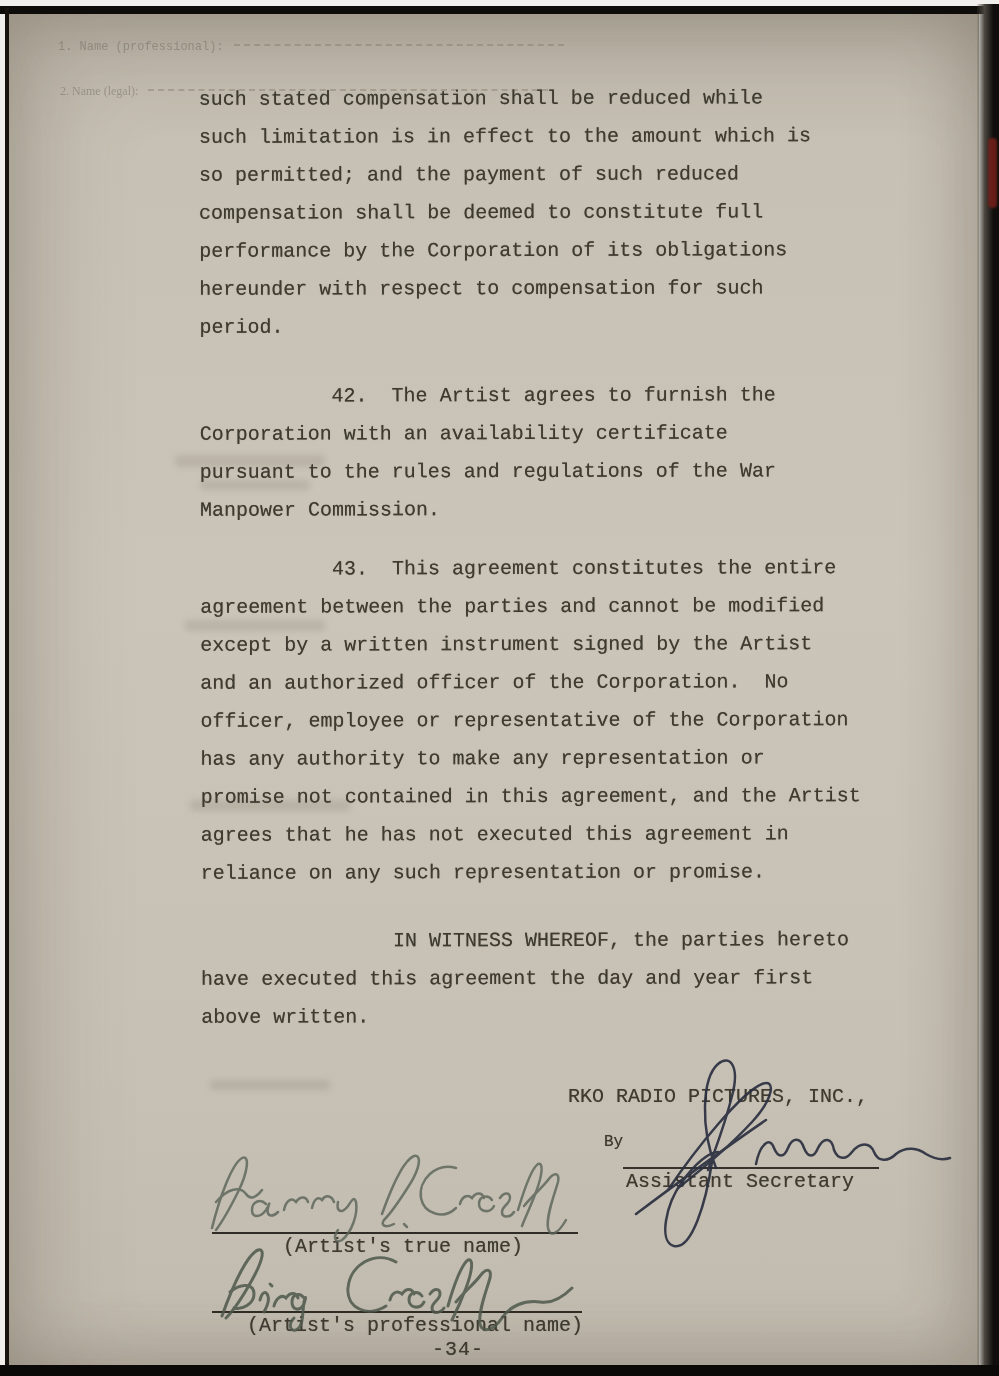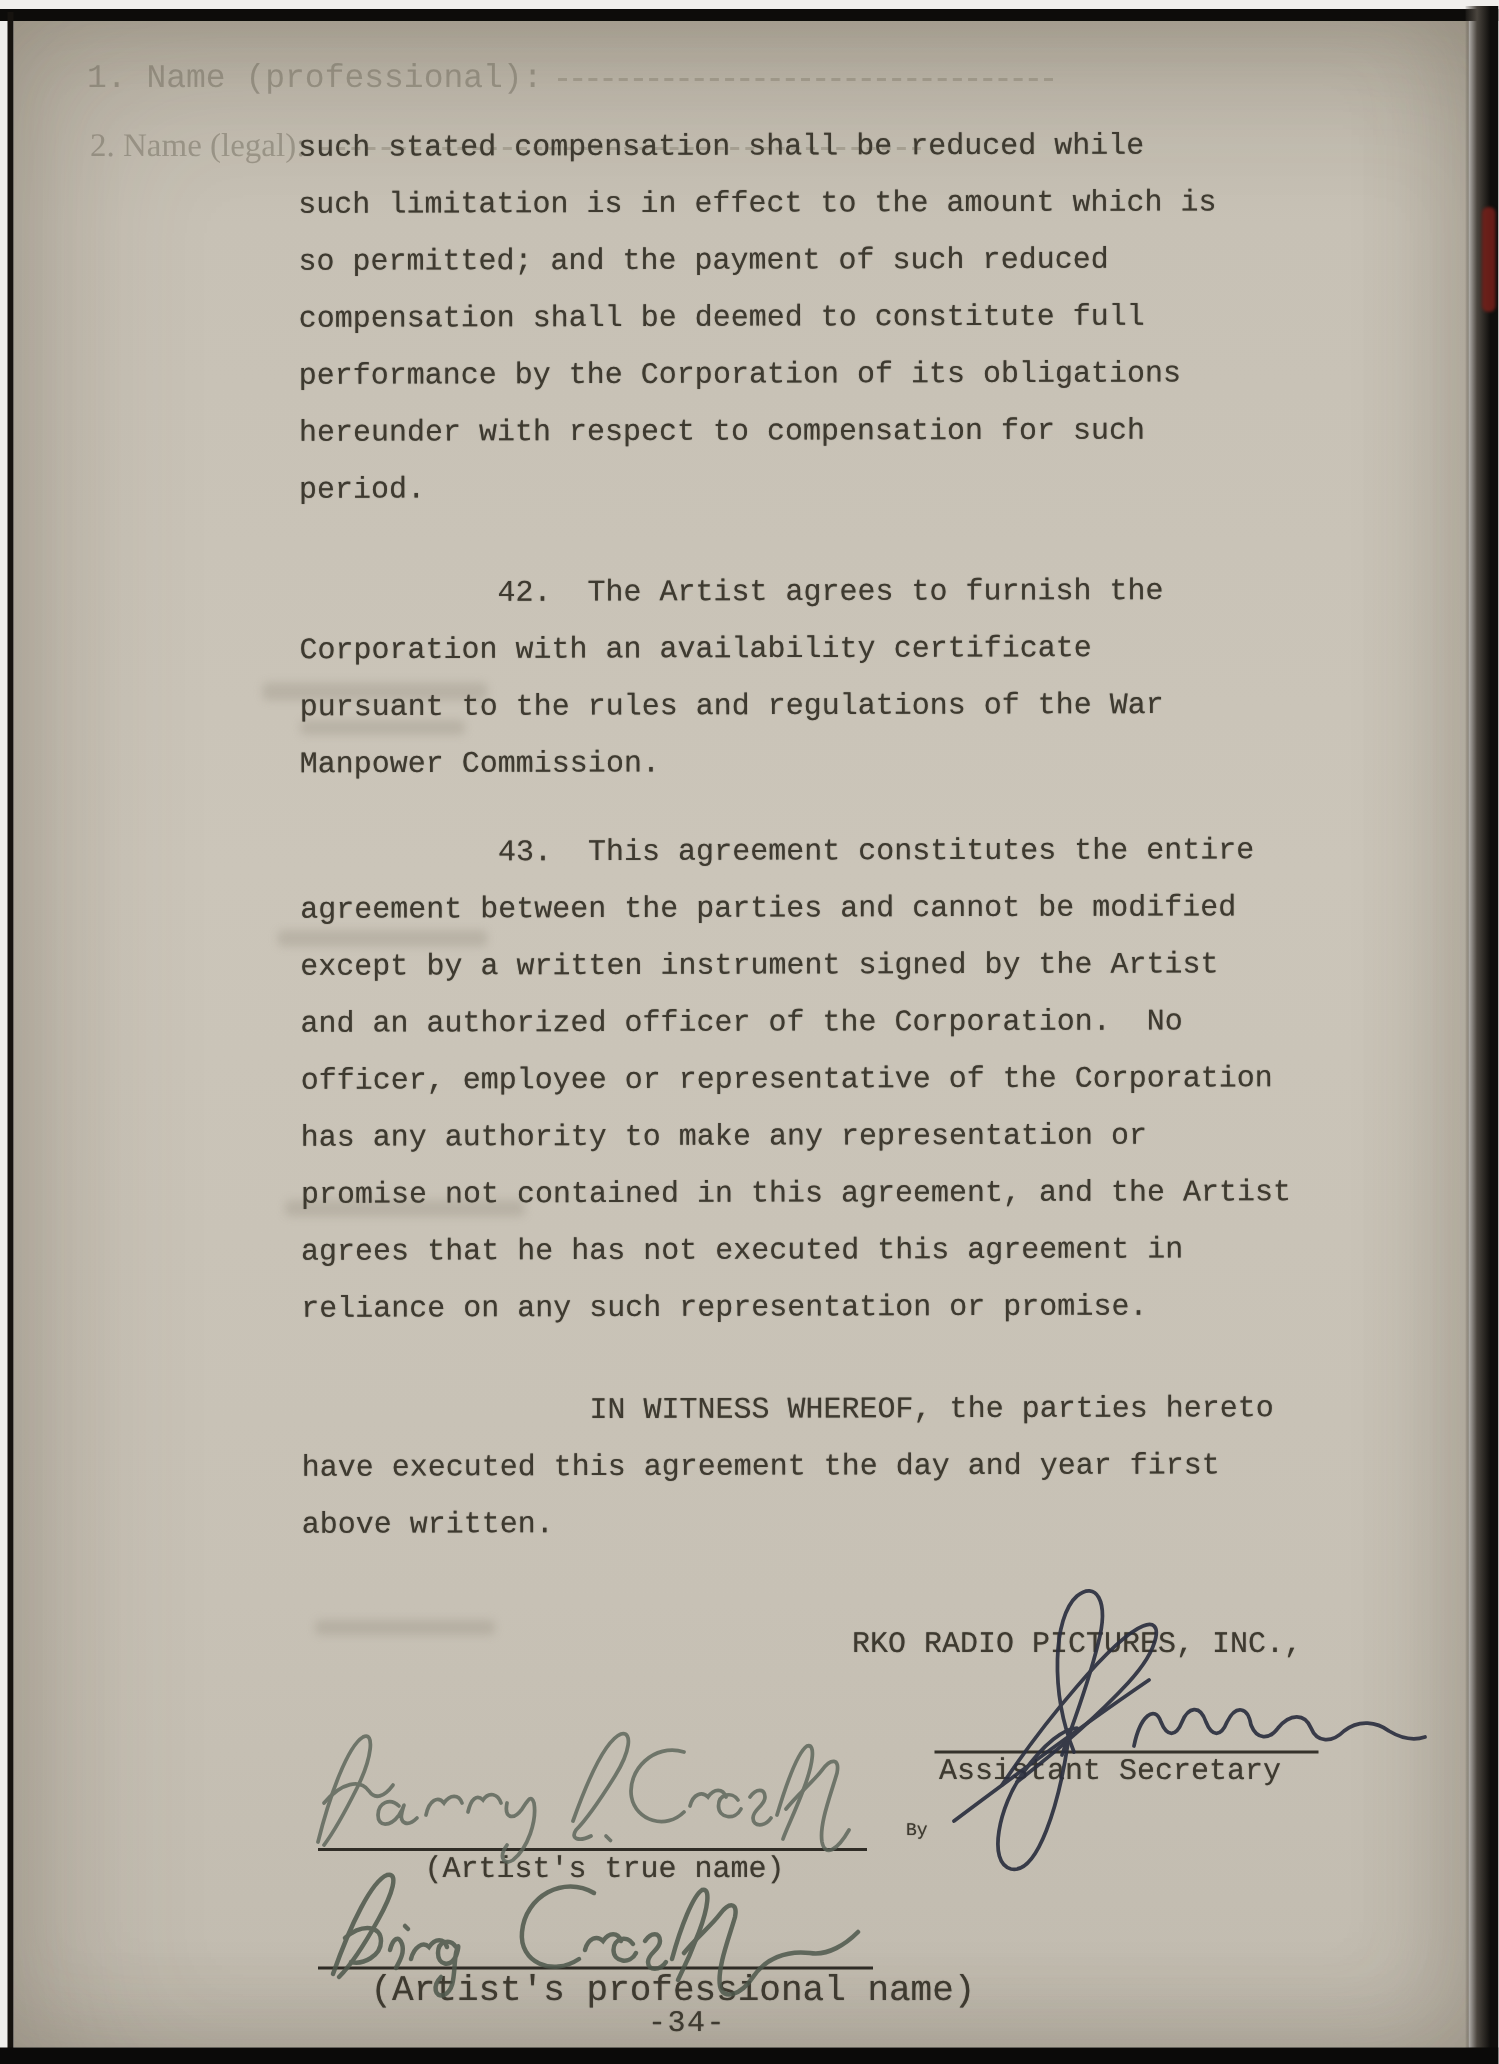--- a/index.html
+++ b/index.html
@@ -16,43 +16,43 @@
   .edge-bottom{position:absolute;left:0;bottom:0;width:999px;height:11px;background:#0b0a09;}
   .red-streak{position:absolute;right:2px;top:138px;width:9px;height:70px;
     background:rgba(118,32,26,.85);border-radius:4px;filter:blur(1px);}
   
   .paper{
     position:absolute;left:9px;top:13px;width:970px;height:1352px;
     background:linear-gradient(180deg,#bdb7aa 0%,#c7c1b5 10%,#cbc5b9 42%,#c7c1b5 78%,#c1bbaf 100%);
     box-shadow:inset 0 0 70px rgba(92,82,62,.22), inset 45px 35px 90px rgba(84,74,56,.14), inset -25px -10px 60px rgba(84,74,56,.12);
   }
   
-  .ghost{position:absolute;font-size:22px;color:rgba(98,92,78,.42);filter:blur(.5px);white-space:pre;}
+  .ghost{position:absolute;font-size:12px;color:rgba(98,92,78,.42);filter:blur(.5px);white-space:pre;}
   .ghost-rule{display:inline-block;vertical-align:4px;margin-left:10px;height:1px;
     border-bottom:2px dashed rgba(120,113,98,.38);}
   .smudge{position:absolute;background:rgba(140,133,118,.28);filter:blur(3px);border-radius:4px;}
   
   .typed{color:#3e3a30;text-shadow:0 0 .7px rgba(62,58,48,.65);}
   .body-text{position:absolute;left:200px;top:80px;font-size:20px;line-height:38px;
     transform:rotate(-.15deg);}
   .line{white-space:pre;}
   .para{margin:0;}
   .para:nth-child(2){margin-top:31px;}
   .para:nth-child(3){margin-top:21px;}
   .para:nth-child(4){margin-top:30px;}
   
   .company-line{position:absolute;left:568px;top:1085px;font-size:20px;white-space:pre;}
-  .by-row{position:absolute;left:604px;top:1213px;font-size:12px;white-space:pre;}
+  .by-row{position:absolute;left:604px;top:1133px;font-size:16px;white-space:pre;}
   .by-rule{position:absolute;left:623px;top:1167px;width:256px;height:2px;background:#35322b;}
   .officer-title{position:absolute;left:626px;top:1170px;font-size:20px;white-space:pre;}
   
   .sig-rule-1{position:absolute;left:212px;top:1232px;width:366px;height:2px;background:#2f2c26;}
   .sig-rule-2{position:absolute;left:212px;top:1311px;width:370px;height:2px;background:#2f2c26;}
   .caption-1{position:absolute;left:247px;top:1235px;font-size:20px;white-space:pre;margin-left:36px;}
-  .caption-2{position:absolute;left:247px;top:1314px;font-size:24px;white-space:pre;}
+  .caption-2{position:absolute;left:247px;top:1314px;font-size:20px;white-space:pre;}
   .page-number{position:absolute;left:0;top:1338px;width:916px;text-align:center;
     font-size:20px;letter-spacing:1px;}
   .sig-svg{position:absolute;left:0;top:0;pointer-events:none;}
 </style>
 </head>
 <body>
 
 <div class="paper"></div>
 
 <div id="ghost-host">

